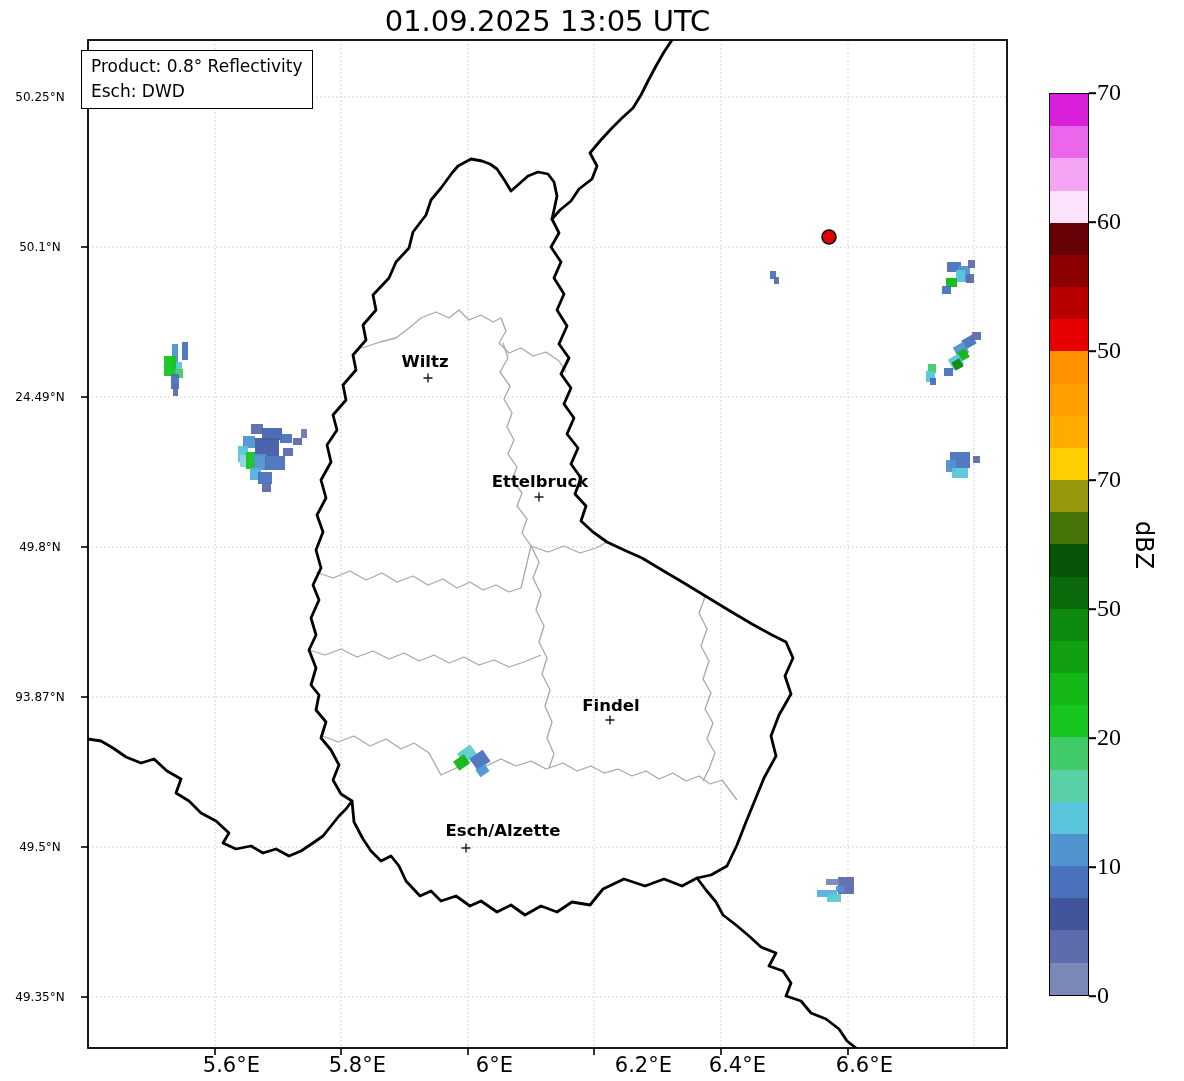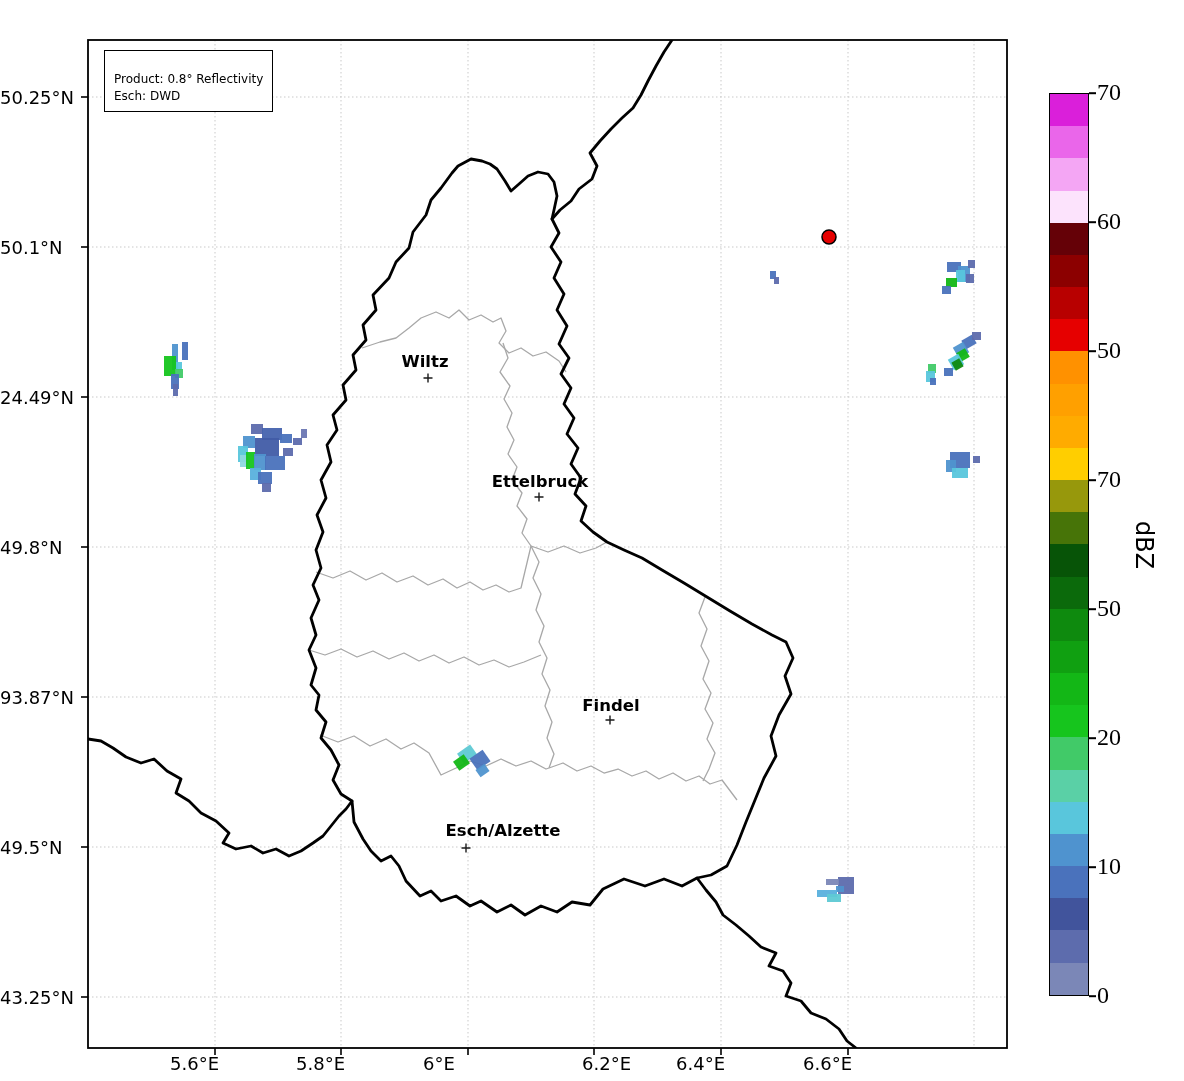--- a/index.html
+++ b/index.html
@@ -2,38 +2,39 @@
 <html><head>
 <meta charset="utf-8">
 <style>
   html,body{margin:0;padding:0;background:#ffffff;}
   #fig{position:relative;width:1184px;height:1081px;background:#ffffff;
        font-family:"DejaVu Sans","Liberation Sans",sans-serif;color:#000;overflow:hidden;}
   #fig *{box-sizing:border-box;}
   .title{position:absolute;left:88px;top:4px;width:919px;text-align:center;
          font-size:29px;color:#000;white-space:nowrap;}
   #map-svg{position:absolute;left:0;top:0;}
-  .product-box{position:absolute;left:104px;top:50px;background:#fff;border:1.2px solid #000;
-               padding:20px 9px 5px 9px;font-size:12px;line-height:1.45;z-index:5;}
-  .ytick{position:absolute;width:80px;text-align:left;font-size:18px;transform:translateY(-50%);}
-  .xtick{position:absolute;top:1053px;width:90px;text-align:left;font-size:18px;transform:translateX(-50%);}
+  .product-box{position:absolute;left:81px;top:50px;background:#fff;border:1.2px solid #000;
+               padding:3px 9px 5px 9px;font-size:17px;line-height:1.45;z-index:5;}
+  .ytick{position:absolute;width:80px;text-align:center;font-size:12px;transform:translateY(-50%);}
+  .xtick{position:absolute;top:1053px;width:90px;text-align:right;font-size:21px;transform:translateX(-50%);}
   .city-label{position:absolute;font-size:16.5px;font-weight:bold;transform:translate(-50%,-50%);white-space:nowrap;}
   .cbar{position:absolute;left:1049px;top:93px;width:40px;height:903px;border:1.2px solid #000;
         display:flex;flex-direction:column;}
   .cbar .seg{width:100%;flex:1 1 auto;}
   .cbtick{position:absolute;left:1097px;font-size:24px;transform:translateY(-52%);font-family:Liberation Serif, serif;}
   .cbtickmark{position:absolute;left:1089px;width:7px;height:1.6px;background:#000;transform:translateY(-50%);}
   .cbar-label{position:absolute;left:1144px;top:545px;font-size:24px;
               transform:translate(-50%,-50%) rotate(90deg);white-space:nowrap;}
 </style>
 </head>
 <body>
 
 <div id="fig">
 
+  <div class="title">01.09.2025 13:05 UTC</div>
 
   <svg id="map-svg" width="1184" height="1081" viewBox="0 0 1184 1081">
     <defs>
       <clipPath id="plotclip">
           <rect x="88" y="40" width="919" height="1008"></rect>
         </clipPath>
     </defs>
 
     <g stroke="#c9c9c9" stroke-width="1" stroke-dasharray="1.5 2.5" clip-path="url(#plotclip)">
       <line x1="215" y1="40" x2="215" y2="1048"></line>
@@ -165,21 +166,21 @@
     <div>Product: 0.8° Reflectivity</div>
     <div>Esch: DWD</div>
   </div>
 
   <div class="ytick" style="left:0;top:97px">50.25°N</div>
   <div class="ytick" style="left:0;top:247px">50.1°N</div>
   <div class="ytick" style="left:0;top:397px">24.49°N</div>
   <div class="ytick" style="left:0;top:547px">49.8°N</div>
   <div class="ytick" style="left:0;top:697px">93.87°N</div>
   <div class="ytick" style="left:0;top:847px">49.5°N</div>
-  <div class="ytick" style="left:0;top:997px">43.25°N</div>
+  <div class="ytick" style="left:0;top:997px">49.35°N</div>
 
   <div class="xtick" style="left:215px">5.6°E</div>
   <div class="xtick" style="left:341px">5.8°E</div>
   <div class="xtick" style="left:468px">6°E</div>
   <div class="xtick" style="left:627px">6.2°E</div>
   <div class="xtick" style="left:721px">6.4°E</div>
   <div class="xtick" style="left:848px">6.6°E</div>
 
   <div class="city-label" style="left:425px;top:361px">Wiltz</div>
   <div class="city-label" style="left:540px;top:481px">Ettelbruck</div>

